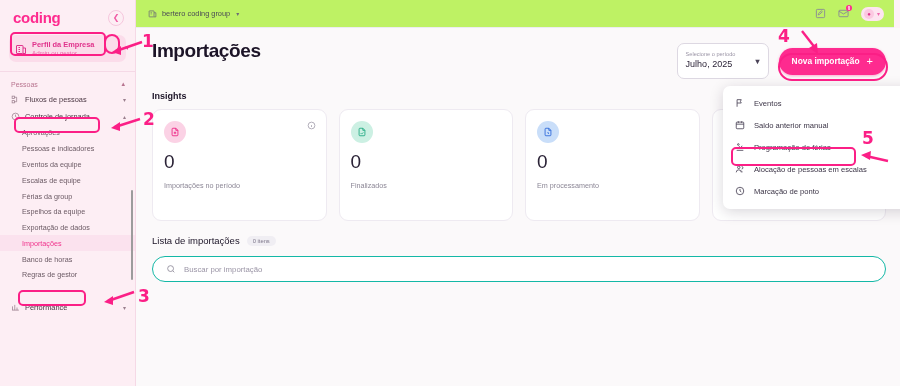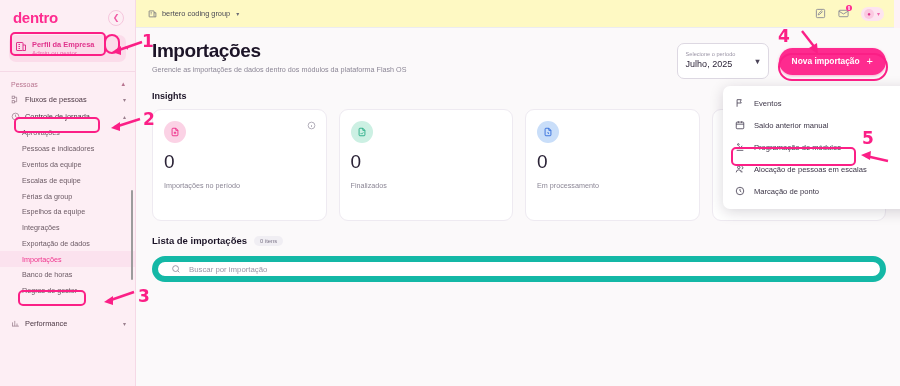--- a/index.html
+++ b/index.html
@@ -21,21 +21,21 @@
   .sb-brandrow { display: flex; align-items: center; justify-content: space-between; padding: 0 2px 0 4px; }
   .brand { font-size: 15px; font-weight: 700; color: #fe2b8f; letter-spacing: -.3px; }
   .collapse-btn {
     width: 16px; height: 16px; border-radius: 50%;
     border: 1px solid #f6c7dd; background: #fdeef4;
     display: flex; align-items: center; justify-content: center;
     color: #f05ba5; font-size: 8px; line-height: 1;
   }
   .profile-wrap { position: relative; margin-top: 9px; }
   .profile {
-    display: flex; align-items: flex-start; gap: 5px;
+    display: flex; align-items: center; gap: 5px;
     background: #fbdcea; border-radius: 7px; padding: 5px 6px;
   }
   .profile-ic { width: 12px; height: 12px; color: #e0338c; flex: 0 0 auto; }
   .profile-txt { min-width: 0; }
   .profile-name { font-size: 7.4px; font-weight: 700; color: #e0338c; line-height: 1.25; white-space: nowrap; }
   .profile-role { font-size: 6.2px; color: #ef5fa5; line-height: 1.25; white-space: nowrap; }
   .profile-chev { margin-left: auto; color: #e0338c; font-size: 7px; }
 
   .sb-divider { height: 1px; background: #f5d9e6; margin: 9px 0 0 0; }
 
@@ -59,21 +59,21 @@
   }
   .sb-sub.active { background: #fbe2ee; color: #f0338c; }
   .sb-track {
     position: absolute; right: 2px; top: 118px; width: 2.5px; height: 90px;
     background: #9c9c9c; border-radius: 2px;
   }
 
   
   .topbar {
     position: absolute; left: 136px; top: 0; right: 6px; height: 28px;
-    background: #fef9c3; border-bottom: 1px solid #ececf0;
+    background: #bef264; border-bottom: 1px solid #ececf0;
     display: flex; align-items: center; padding: 0 10px 0 12px;
   }
   .crumb { display: flex; align-items: center; gap: 5px; font-size: 7.4px; color: #4a4a55; }
   .crumb .ic { width: 9px; height: 9px; color: #6b6b75; }
   .crumb .chev { font-size: 6px; color: #6b6b75; margin-left: 1px; }
   .tb-right { margin-left: auto; display: flex; align-items: center; gap: 12px; }
   .tb-ic { width: 11px; height: 11px; color: #8a8a95; position: relative; }
   .badge-dot {
     position: absolute; right: -3px; top: -3px; width: 6px; height: 6px;
     border-radius: 50%; background: #fe2b8f; color: #fff;
@@ -127,29 +127,29 @@
   .card-ic {
     width: 22px; height: 22px; border-radius: 50%;
     display: flex; align-items: center; justify-content: center;
   }
   .card-ic svg { width: 10px; height: 10px; }
   .card-info { position: absolute; right: 10px; top: 11px; width: 9px; height: 9px; color: #9b95a6; }
   .card-val { font-size: 19px; font-weight: 400; color: #2b2337; margin-top: 9px; line-height: 1; }
   .card-lbl { font-size: 7.2px; color: #8c8796; margin-top: 10px; white-space: nowrap; overflow: hidden; text-overflow: ellipsis; }
 
   .list-head { display: flex; align-items: center; gap: 7px; margin-top: 14px; }
-  .list-title { font-size: 9.5px; font-weight: 700; color: #1c1427; }
+  .list-title { font-size: 9.5px; font-weight: 400; color: #1c1427; }
   .chip-count {
     font-size: 5.8px; color: #7d7689; background: #f0eef3;
     border-radius: 8px; padding: 2px 6px;
   }
 
   .search {
     margin-top: 10px; height: 26px; background: #fff;
-    border: 6px solid #14b8a6; border-radius: 13px;
+    border: 1px solid #14b8a6; border-radius: 13px;
     display: flex; align-items: center; gap: 8px; padding: 0 13px;
   }
   .search svg { width: 10px; height: 10px; color: #8c8796; flex: 0 0 auto; }
   .search-ph { font-size: 7.8px; color: #9b95a6; }
 
   .filters { display: flex; align-items: center; gap: 8px; margin-top: 12px; }
   .filter-lbl { font-size: 7.4px; color: #4a4357; }
   .filter-pill {
     height: 20px; border: 1px solid #e2dee8; border-radius: 10px; background: #fff;
     display: flex; align-items: center; gap: 7px; padding: 0 10px;
@@ -183,21 +183,21 @@
   .anno svg { overflow: visible; }
 </style>
 </head>
 <body>
 
 <div id="root">
 
   <aside class="sidebar">
     <div class="sb-top">
       <div class="sb-brandrow">
-        <div class="brand">dentro</div>
+        <div class="brand">coding</div>
         <div class="collapse-btn">❮</div>
       </div>
 
       <div class="profile-wrap">
         <div class="profile">
           <svg class="profile-ic" viewBox="0 0 24 24" fill="none" stroke="currentColor" stroke-width="2">
             <rect x="3" y="5" width="13" height="16" rx="1"></rect>
               <path d="M16 10h5v11h-5"></path>
               <path d="M7 9h3M7 13h3M7 17h3"></path>
           </svg>
@@ -236,21 +236,20 @@
         <span>Controle de jornada</span>
         <span class="chev">▴</span>
       </div>
 
       <div class="sb-sub">Aprovações</div>
       <div class="sb-sub">Pessoas e indicadores</div>
       <div class="sb-sub">Eventos da equipe</div>
       <div class="sb-sub">Escalas de equipe</div>
       <div class="sb-sub">Férias da group</div>
       <div class="sb-sub">Espelhos da equipe</div>
-      <div class="sb-sub">Integrações</div>
       <div class="sb-sub">Exportação de dados</div>
       <div class="sb-sub active">Importações</div>
       <div class="sb-sub">Banco de horas</div>
       <div class="sb-sub">Regras de gestor</div>
 
       <div class="sb-item" style="margin-top:16px;">
         <svg class="ic" viewBox="0 0 24 24" fill="none" stroke="currentColor" stroke-width="2">
           <path d="M4 19V9M10 19V5M16 19v-7M21 19H3"></path>
         </svg>
         <span>Performance</span>
@@ -290,21 +289,20 @@
       </div>
     </div>
   </header>
 
   <main class="page">
     <div class="page-inner">
 
       <div class="head-row">
         <div>
           <h1 class="h-title">Importações</h1>
-          <div class="h-sub">Gerencie as importações de dados dentro dos módulos da plataforma Flash OS</div>
         </div>
 
         <div class="head-actions">
           <div class="period">
             <div class="period-txt">
               <div class="period-lbl">Selecione o período</div>
               <div class="period-val">Julho, 2025</div>
             </div>
             <span class="period-chev">▾</span>
           </div>
@@ -401,21 +399,21 @@
           <rect x="3" y="5" width="18" height="16" rx="2"></rect>
           <path d="M3 10h18M8 3v4M16 3v4"></path>
         </svg>
       <span>Saldo anterior manual</span>
     </div>
     <div class="menu-item">
       <svg viewBox="0 0 24 24" fill="none" stroke="currentColor" stroke-width="2">
           <circle cx="8" cy="6" r="2"></circle>
           <path d="M4 20h16M6 16l4-5 4 3 3-5"></path>
         </svg>
-      <span>Programação de módulos</span>
+      <span>Programação de férias</span>
     </div>
     <div class="menu-item">
       <svg viewBox="0 0 24 24" fill="none" stroke="currentColor" stroke-width="2">
           <circle cx="9" cy="8" r="3"></circle>
           <path d="M3 20a6 6 0 0 1 12 0"></path>
           <path d="M16 6a3 3 0 0 1 0 6M17 20a6 6 0 0 0-2-4"></path>
         </svg>
       <span>Alocação de pessoas em escalas</span>
     </div>
     <div class="menu-item">

